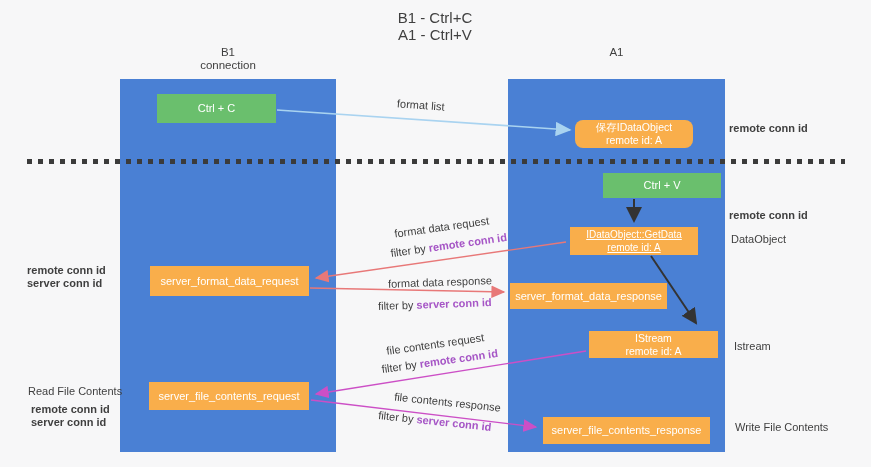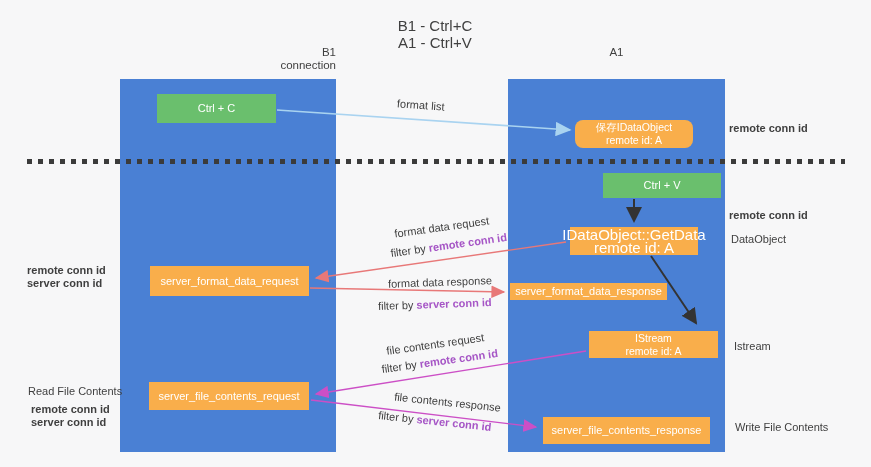--- a/index.html
+++ b/index.html
@@ -2,42 +2,42 @@
 <html><head>
 <meta charset="utf-8">
 <style>
   * { margin:0; padding:0; box-sizing:border-box; }
   body { background:#e8e8e8; font-family:"Liberation Sans", sans-serif; }
   .canvas {
     position:relative; width:871px; height:467px;
     background:#f7f7f8; overflow:hidden;
     font-family:"Liberation Sans", sans-serif;
   }
-  .title { position:absolute; left:300px; top:17px; width:270px; text-align:center;
+  .title { position:absolute; left:300px; top:9px; width:270px; text-align:center;
            font-size:15px; line-height:17px; color:#404040; }
   .lane-header { position:absolute; top:46px; text-align:center;
                  font-size:11.5px; line-height:13px; color:#3f3f3f; }
-  .lane-header.left { left:120px; width:216px;text-align:right; }
+  .lane-header.left { left:120px; width:216px; }
   .lane-header.right { left:508px; width:217px; }
   .lane { position:absolute; top:79px; height:373px; background:#4a80d4; }
   .lane.left { left:120px; width:216px; }
   .lane.right { left:508px; width:217px; }
   .separator { position:absolute; left:27px; top:159px; width:818px; height:5px;
                background:repeating-linear-gradient(90deg,#3b3b3b 0 5px,transparent 5px 11px); }
   .node { position:absolute; display:flex; flex-direction:column; align-items:center;
           justify-content:center; color:#ffffff; text-align:center;
           font-size:11px; line-height:13px; }
   .node.green { background:#6abf6d; }
   .node.orange { background:#f9ae4b; }
   .n-ctrl-c   { left:157px; top:94px;  width:119px; height:29px; }
   .n-save     { left:575px; top:120px; width:118px; height:28px; font-size:10.5px;border-radius:8px; }
   .n-ctrl-v   { left:575px; top:173px; width:118px; height:25px;margin-left:28px; }
-  .n-getdata  { left:570px; top:227px; width:128px; height:28px; font-size:15px; }
+  .n-getdata  { left:570px; top:227px; width:128px; height:28px; font-size:10px;text-decoration:underline; }
   .n-sfd-req  { left:150px; top:266px; width:159px; height:30px; }
-  .n-sfd-resp { left:510px; top:283px; width:157px; height:17px; }
+  .n-sfd-resp { left:510px; top:283px; width:157px; height:26px; }
   .n-istream  { left:589px; top:331px; width:129px; height:27px; font-size:10.5px; }
   .n-sfc-req  { left:149px; top:382px; width:160px; height:28px; }
   .n-sfc-resp { left:543px; top:417px; width:167px; height:27px; }
   svg.arrows { position:absolute; left:0; top:0; pointer-events:none; }
   .elabel { position:absolute; font-size:11px; color:#3f3f3f; white-space:nowrap; }
   .purple { color:#a656c6; font-weight:bold; }
   .greenid { color:#6cc47e; font-weight:bold; }
   .pref { padding-right:3px; }
   .slabel { position:absolute; font-size:11px; color:#3f3f3f; white-space:nowrap; }
   .slabel.bold { font-weight:bold; }

